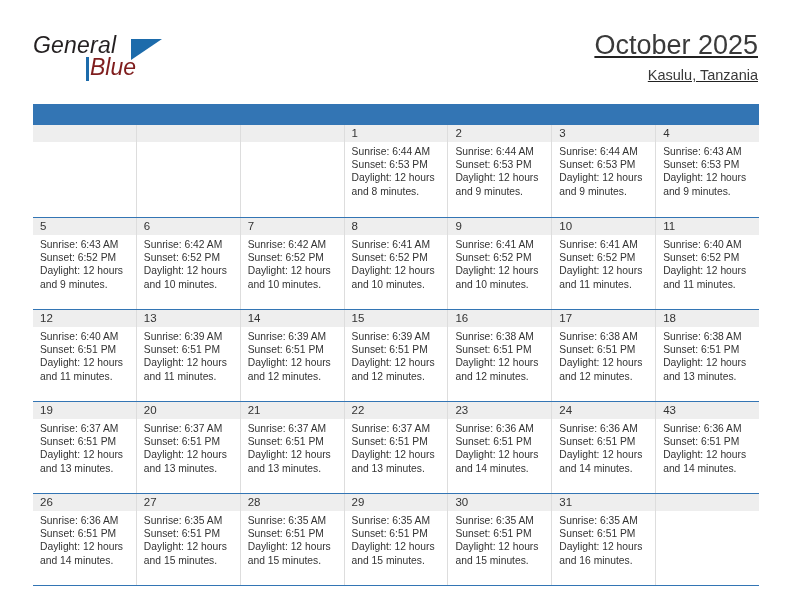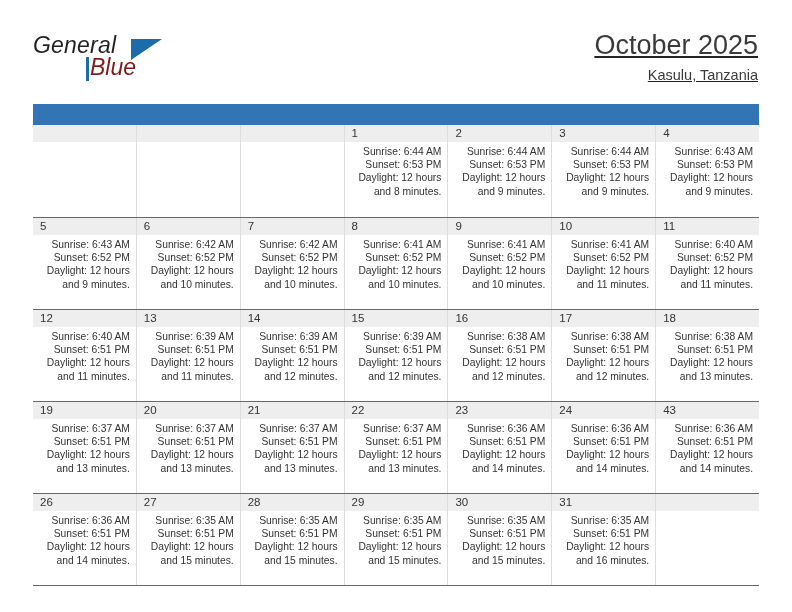--- a/index.html
+++ b/index.html
@@ -146,21 +146,20 @@
     box-sizing: border-box;
   }
   .cell.empty .daynum {
     background: #eeeeee;
   }
   .info {
     padding: 3px 6px 0 7px;
     font-size: 10.3px;
     line-height: 13.2px;
     color: #333333;
-    text-align: right;
   }
   .info div {
     white-space: nowrap;
   }
   .cal-bottom {
     height: 0;
     border-top: 1px solid #3375b4;
   }
 </style>
 </head>

